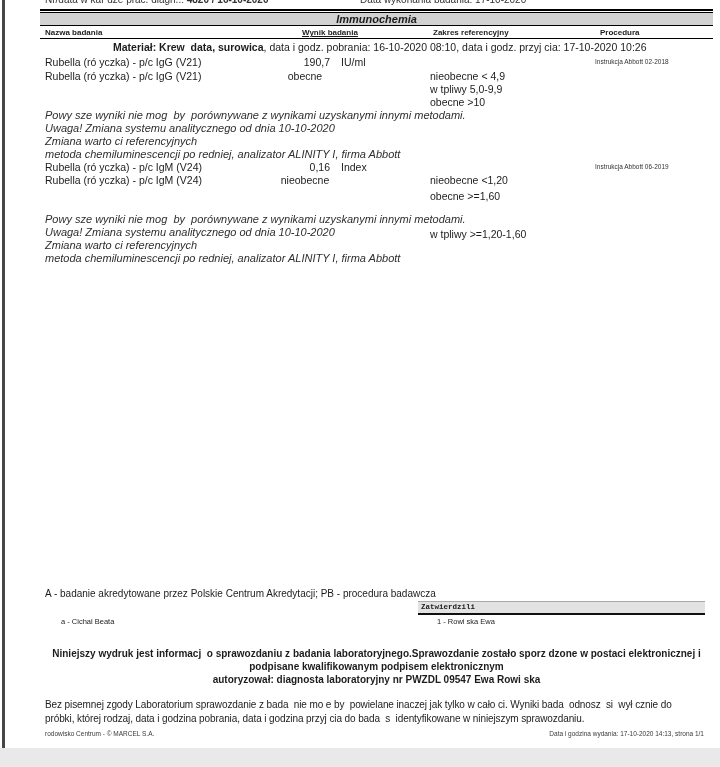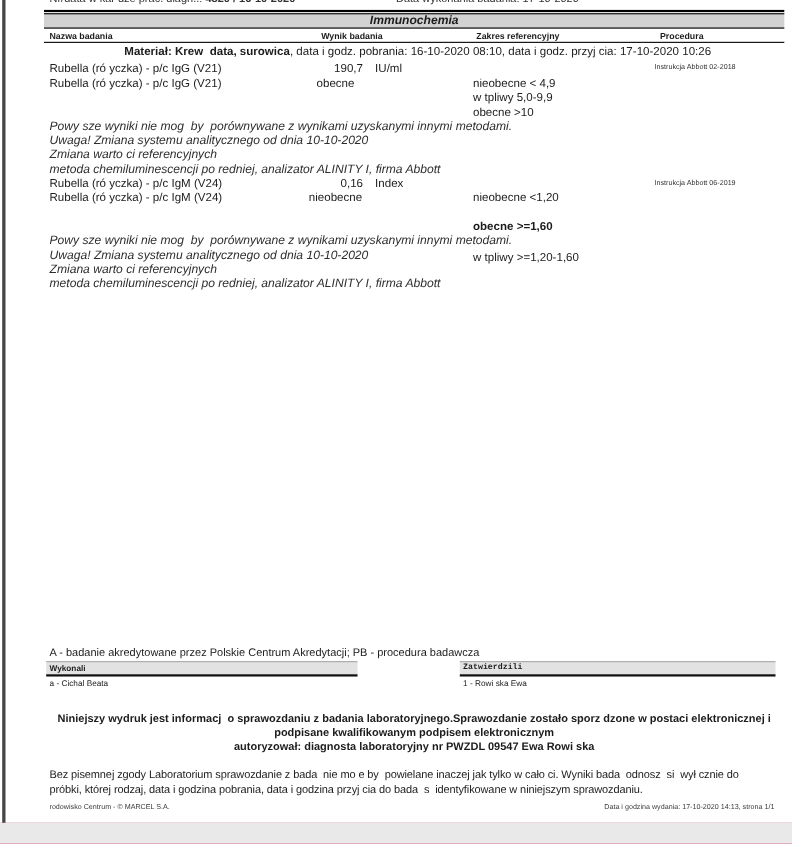--- a/index.html
+++ b/index.html
@@ -1,57 +1,57 @@
 <!DOCTYPE html>
 <html><head>
 <meta charset="utf-8">
 <style>
   html,body{margin:0;padding:0;background:#ffffff;}
-  .stage{position:relative;width:720px;height:767px;background:#be185d;overflow:hidden;
+  .stage{position:relative;width:720px;height:767px;background:#c2410c;overflow:hidden;
          font-family:"Liberation Sans","DejaVu Sans",sans-serif;color:#1c1c1c;}
   .page{position:absolute;left:0;top:0;width:720px;height:748px;background:#ffffff;overflow:hidden;}
   .edge-line{position:absolute;left:2px;top:0;width:3px;height:753px;background:#464646;}
   .bottom-strip{position:absolute;left:0;top:748px;width:720px;height:19px;background:#e9e9e9;}
   .abs{position:absolute;white-space:pre;}
   .clip-head{top:-6px;font-size:10px;color:#333;}
   .rule{position:absolute;background:#000;}
   .band{position:absolute;left:40px;top:12px;width:673px;height:14px;background:#d2d2d2;
         border-top:1px solid #000;border-bottom:1px solid #000;box-sizing:border-box;
         text-align:center;font-size:11px;font-weight:bold;font-style:italic;line-height:12px;}
   .colhead{font-size:8px;font-weight:bold;}
   .t-body{font-size:10.5px;}
   .val{width:100px;text-align:right;}
   .interp{width:150px;text-align:center;}
   .proc{font-size:6.5px;color:#333;}
   .note{font-size:11px;font-style:italic;color:#2e2e2e;}
   .accr{font-size:10px;}
   .sigbar{position:absolute;height:11px;background:#e2e2e2;border-top:1px solid #a8a8a8;
           border-bottom:2px solid #101010;box-sizing:content-box;font-size:7.5px;font-weight:bold;
           line-height:11px;padding-left:3px;white-space:pre;}
-  .signame{font-size:7.5px;}
+  .signame{font-size:7.5px;margin-left:16px;}
   .bpara{position:absolute;left:40px;width:673px;text-align:center;font-size:10px;font-weight:bold;
          line-height:13.5px;white-space:pre;}
   .ppara{font-size:10px;line-height:14px;letter-spacing:-0.1px;}
   .foot{font-size:6.5px;color:#3a3a3a;}
 </style>
 </head>
 <body>
 
 <div class="stage">
   <div class="page">
 
     <div class="abs clip-head" style="left:45px;"><span>Nr/data w kar dze prac. diagn..: </span><span style="font-weight:bold">4820 / 16-10-2020</span></div>
     <div class="abs clip-head" style="left:360px;">Data wykonania badania: 17-10-2020</div>
 
     <div class="rule" style="left:40px;top:9px;width:673px;height:2px;"></div>
 
     <div class="band">Immunochemia</div>
 
     <div class="abs colhead" style="left:45px;top:28px;">Nazwa badania</div>
-    <div class="abs colhead" style="left:292px;top:28px;">Wynik badania</div>
+    <div class="abs colhead" style="left:302px;top:28px;text-decoration:underline;">Wynik badania</div>
     <div class="abs colhead" style="left:433px;top:28px;">Zakres referencyjny</div>
     <div class="abs colhead" style="left:600px;top:28px;">Procedura</div>
     <div class="rule" style="left:40px;top:38px;width:673px;height:1px;"></div>
 
     <div class="abs t-body" style="left:113px;top:41px;"><span style="font-weight:bold">Materiał: Krew  data, surowica</span><span>, data i godz. pobrania: 16-10-2020 08:10, data i godz. przyj cia: 17-10-2020 10:26</span></div>
 
     <div class="abs t-body" style="left:45px;top:56px;">Rubella (ró yczka) - p/c IgG (V21)</div>
     <div class="abs t-body val" style="left:230px;top:56px;">190,7</div>
     <div class="abs t-body" style="left:341px;top:56px;">IU/ml</div>
     <div class="abs proc" style="left:595px;top:58px;">Instrukcja Abbott 02-2018</div>
@@ -69,30 +69,29 @@
 
     <div class="abs t-body" style="left:45px;top:161px;">Rubella (ró yczka) - p/c IgM (V24)</div>
     <div class="abs t-body val" style="left:230px;top:161px;">0,16</div>
     <div class="abs t-body" style="left:341px;top:161px;">Index</div>
     <div class="abs proc" style="left:595px;top:163px;">Instrukcja Abbott 06-2019</div>
 
     <div class="abs t-body" style="left:45px;top:174px;">Rubella (ró yczka) - p/c IgM (V24)</div>
     <div class="abs t-body interp" style="left:230px;top:174px;">nieobecne</div>
     <div class="abs t-body" style="left:430px;top:174px;">nieobecne &lt;1,20</div>
     <div class="abs t-body" style="left:430px;top:187px;margin-top:41px;">w tpliwy &gt;=1,20-1,60</div>
-    <div class="abs t-body" style="left:430px;top:200px;font-weight:bold;">obecne &gt;=1,60</div>
+    <div class="abs t-body" style="left:430px;top:190px;">obecne &gt;=1,60</div>
 
     <div class="abs note" style="left:45px;top:213px;">Powy sze wyniki nie mog  by  porównywane z wynikami uzyskanymi innymi metodami.</div>
     <div class="abs note" style="left:45px;top:226px;">Uwaga! Zmiana systemu analitycznego od dnia 10-10-2020</div>
     <div class="abs note" style="left:45px;top:239px;">Zmiana warto ci referencyjnych</div>
     <div class="abs note" style="left:45px;top:252px;">metoda chemiluminescencji po redniej, analizator ALINITY I, firma Abbott</div>
 
     <div class="abs accr" style="left:45px;top:588px;">A - badanie akredytowane przez Polskie Centrum Akredytacji; PB - procedura badawcza</div>
 
-    <div class="sigbar" style="left:42px;top:601px;width:280px;">Wykonali</div>
     <div class="abs signame" style="left:45px;top:617px;">a - Cichal Beata</div>
     <div class="sigbar" style="left:418px;top:601px;width:284px;font-family:Liberation Mono, monospace;">Zatwierdzili</div>
     <div class="abs signame" style="left:421px;top:617px;">1 - Rowi ska Ewa</div>
 
     <div class="bpara" style="top:660px;">podpisane kwalifikowanym podpisem elektronicznym</div>
     <div class="bpara" style="top:647px;">Niniejszy wydruk jest informacj  o sprawozdaniu z badania laboratoryjnego.Sprawozdanie zostało sporz dzone w postaci elektronicznej i</div>
     <div class="bpara" style="top:673px;">autoryzował: diagnosta laboratoryjny nr PWZDL 09547 Ewa Rowi ska</div>
 
     <div class="abs ppara" style="left:45px;top:712px;">próbki, której rodzaj, data i godzina pobrania, data i godzina przyj cia do bada  s  identyfikowane w niniejszym sprawozdaniu.</div>
     <div class="abs ppara" style="left:45px;top:698px;">Bez pisemnej zgody Laboratorium sprawozdanie z bada  nie mo e by  powielane inaczej jak tylko w cało ci. Wyniki bada  odnosz  si  wył cznie do</div>

